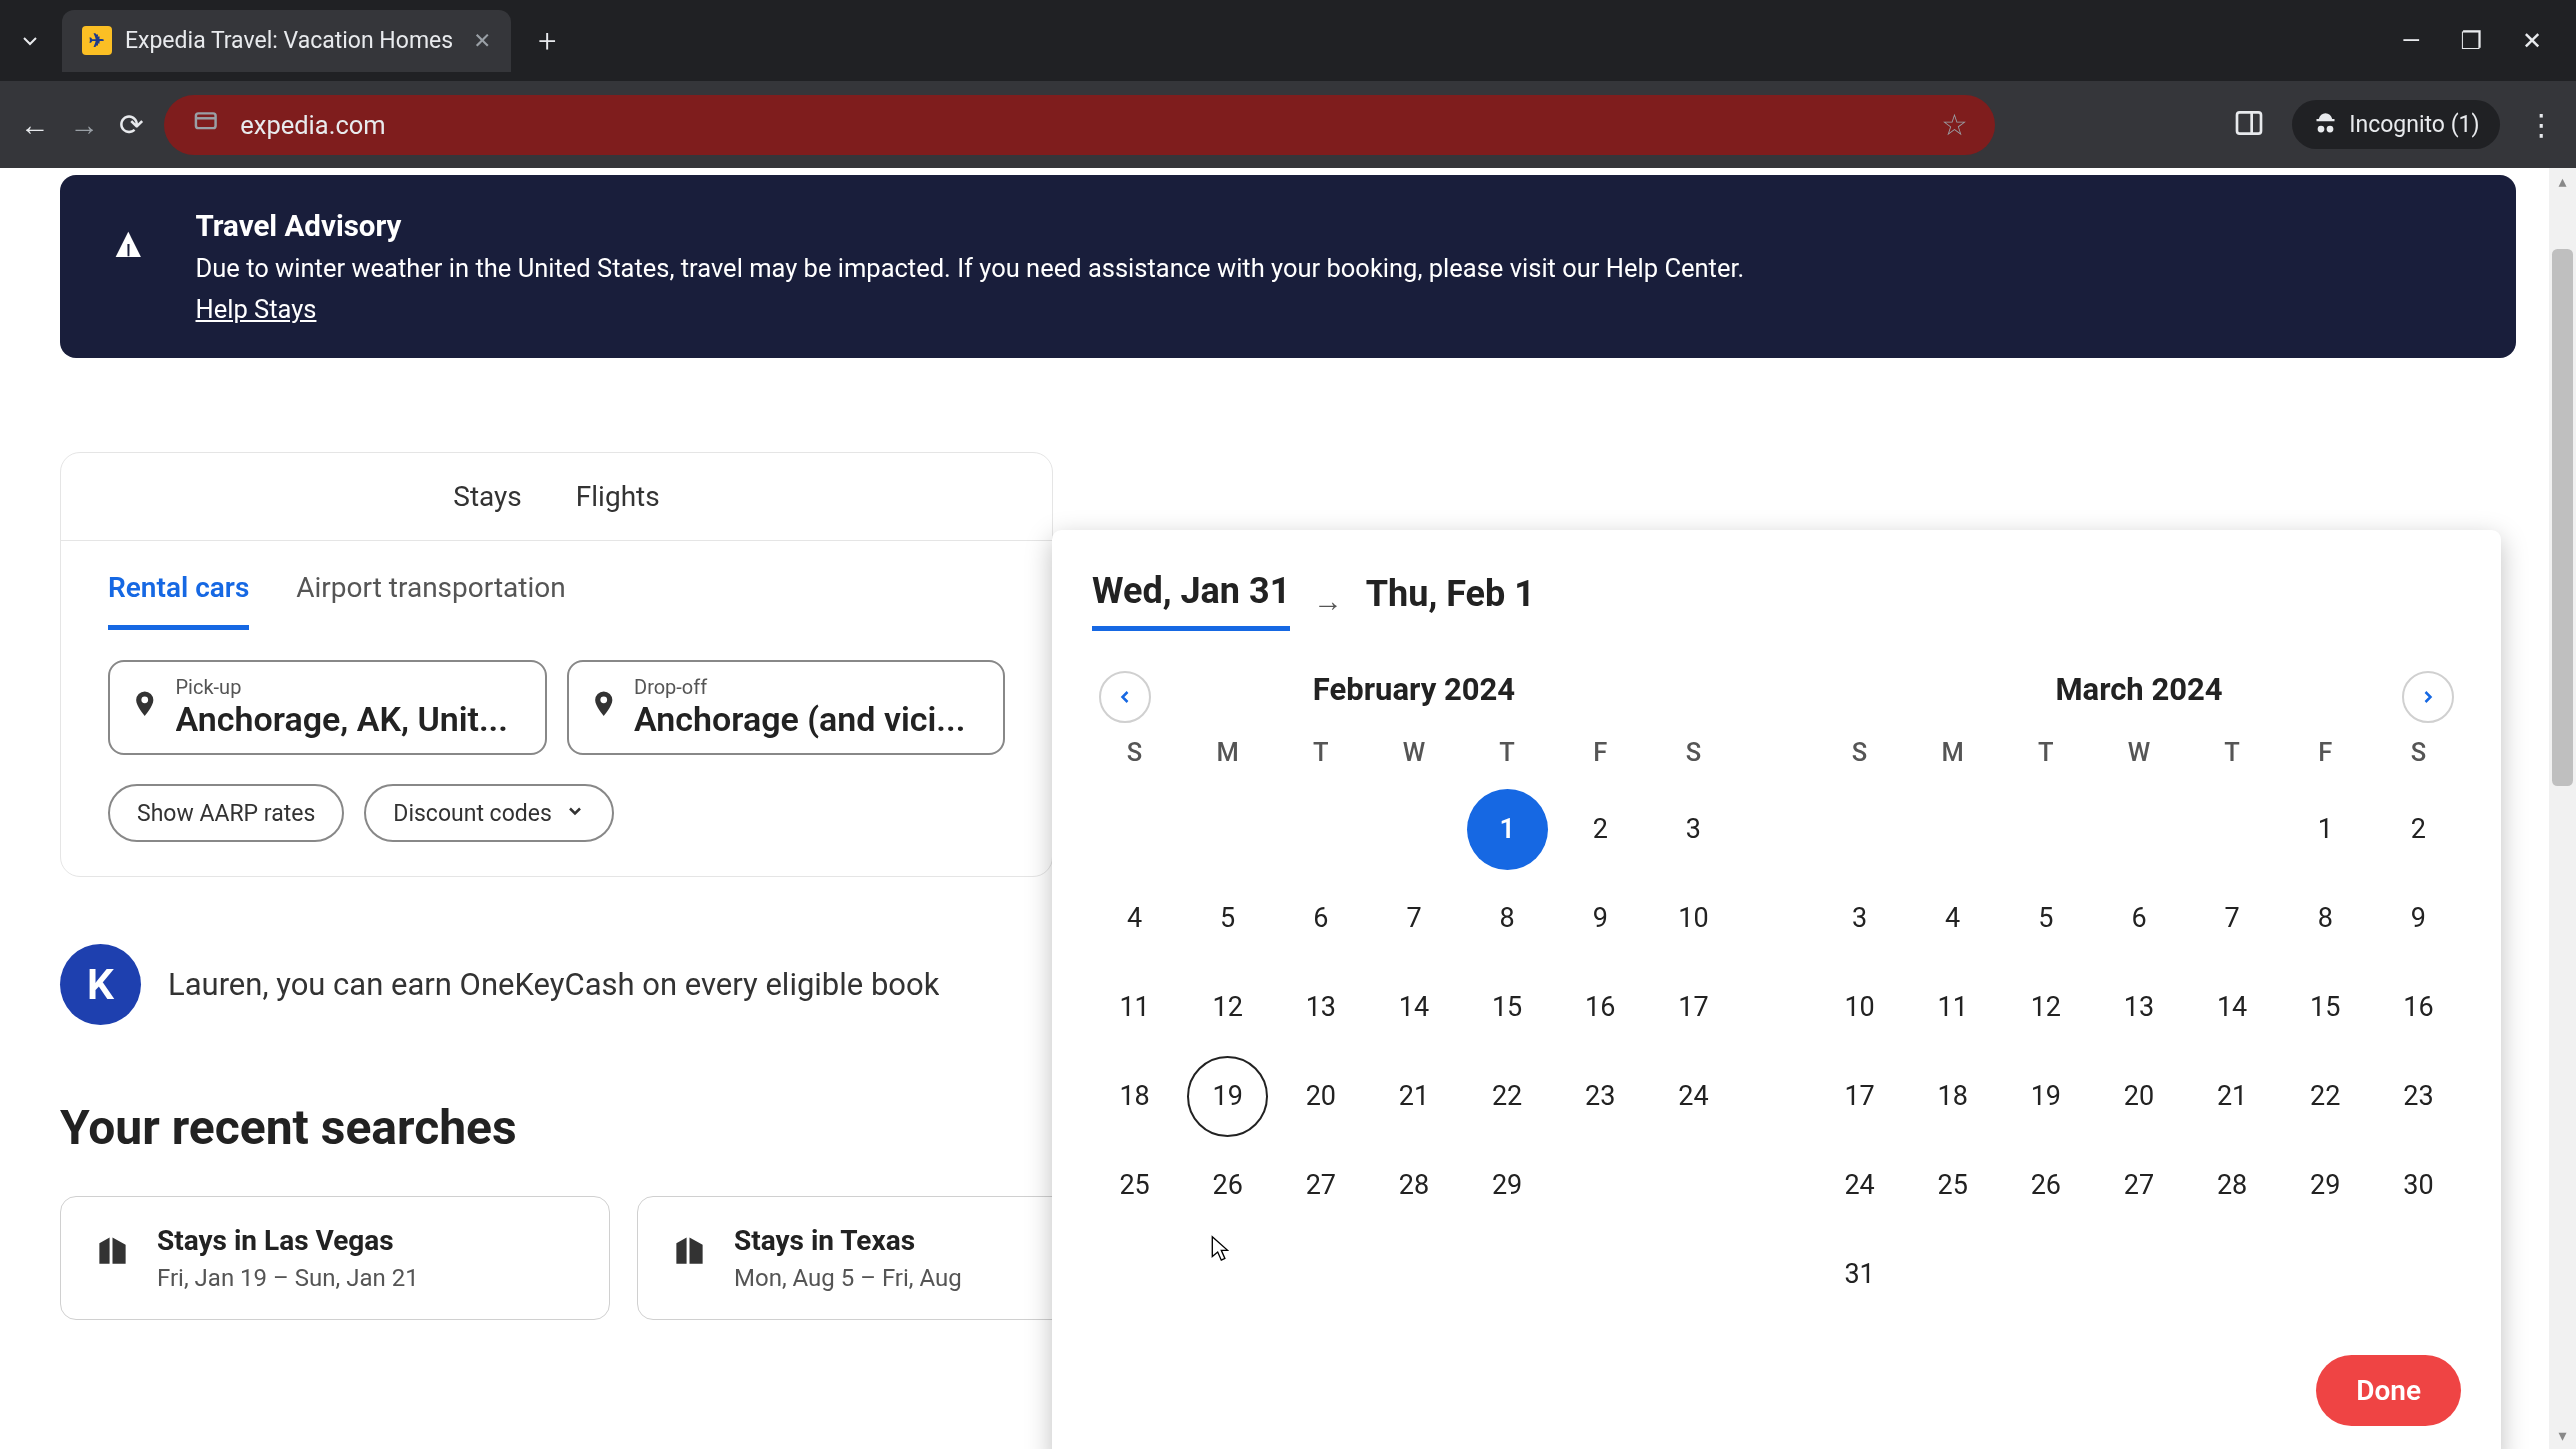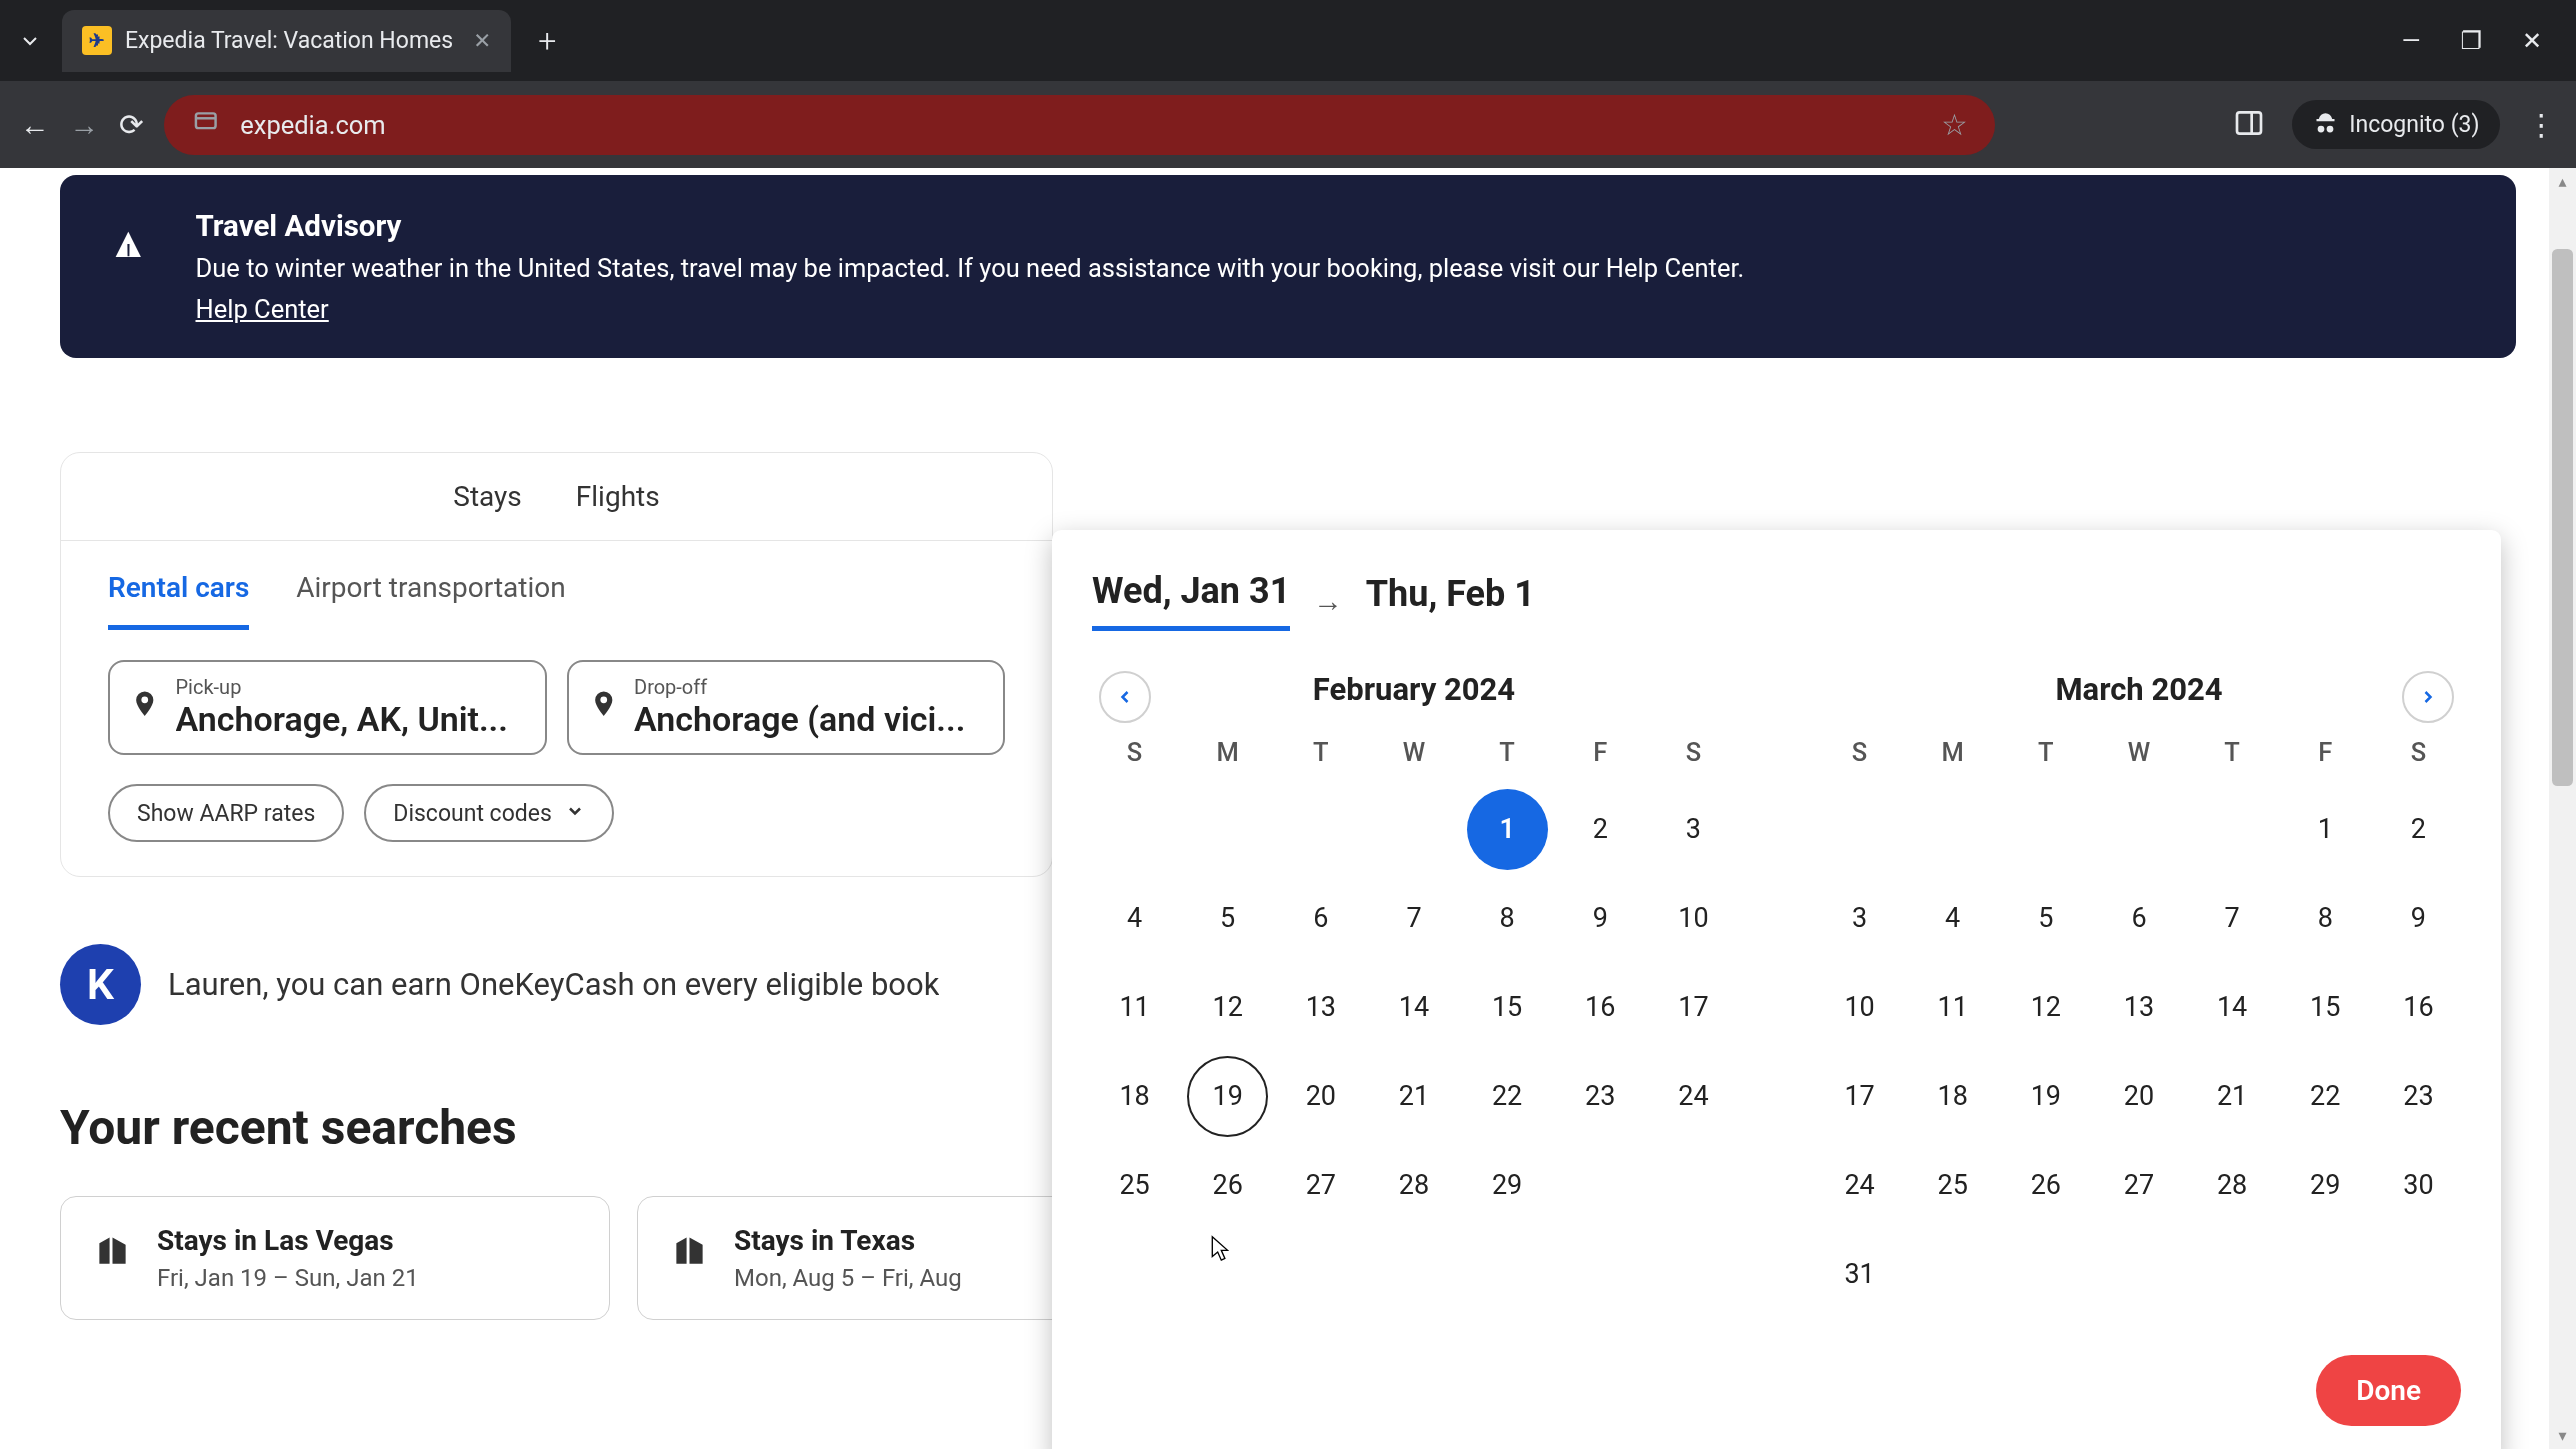--- a/index.html
+++ b/index.html
@@ -144,36 +144,36 @@
       <span>
         <svg width="32" height="32" viewBox="0 0 24 24" fill="none" stroke="currentColor" stroke-width="2">
             <rect x="3" y="4" width="18" height="16" rx="2"></rect>
             <line x1="14" y1="4" x2="14" y2="20"></line>
           </svg>
       </span>
       <div class="incognito-badge">
         <svg width="27" height="27" viewBox="0 0 24 24" fill="currentColor">
             <path d="M12 2c-3 0-5 2-6 5H4v2h16V7h-2c-1-3-3-5-6-5zm-4 11a3 3 0 100 6 3 3 0 000-6zm8 0a3 3 0 100 6 3 3 0 000-6z"></path>
           </svg>
-        <span>Incognito (3)</span>
+        <span>Incognito (1)</span>
       </div>
       <span style="font-size:29.5px">⋮</span>
     </div>
   </div>
 </div>
 
 <div class="page">
   <div class="page-inner">
 
     <div class="advisory">
       <div class="advisory-icon">▲<span style="position:relative;left:-24px;top:4px;font-size:23px;color:#191e3b">!</span></div>
       <div class="advisory-content">
         <div class="advisory-title">Travel Advisory</div>
         <div class="advisory-text">Due to winter weather in the United States, travel may be impacted. If you need assistance with your booking, please visit our Help Center.</div>
-        <a class="advisory-link">Help Center</a>
+        <a class="advisory-link">Help Stays</a>
       </div>
     </div>
 
     <div class="search-card">
       <div class="search-tabs">
         <div class="search-tab">Stays</div>
         <div class="search-tab">Flights</div>
       </div>
       <div class="sub-tabs">
         <div class="sub-tab active">Rental cars</div>

